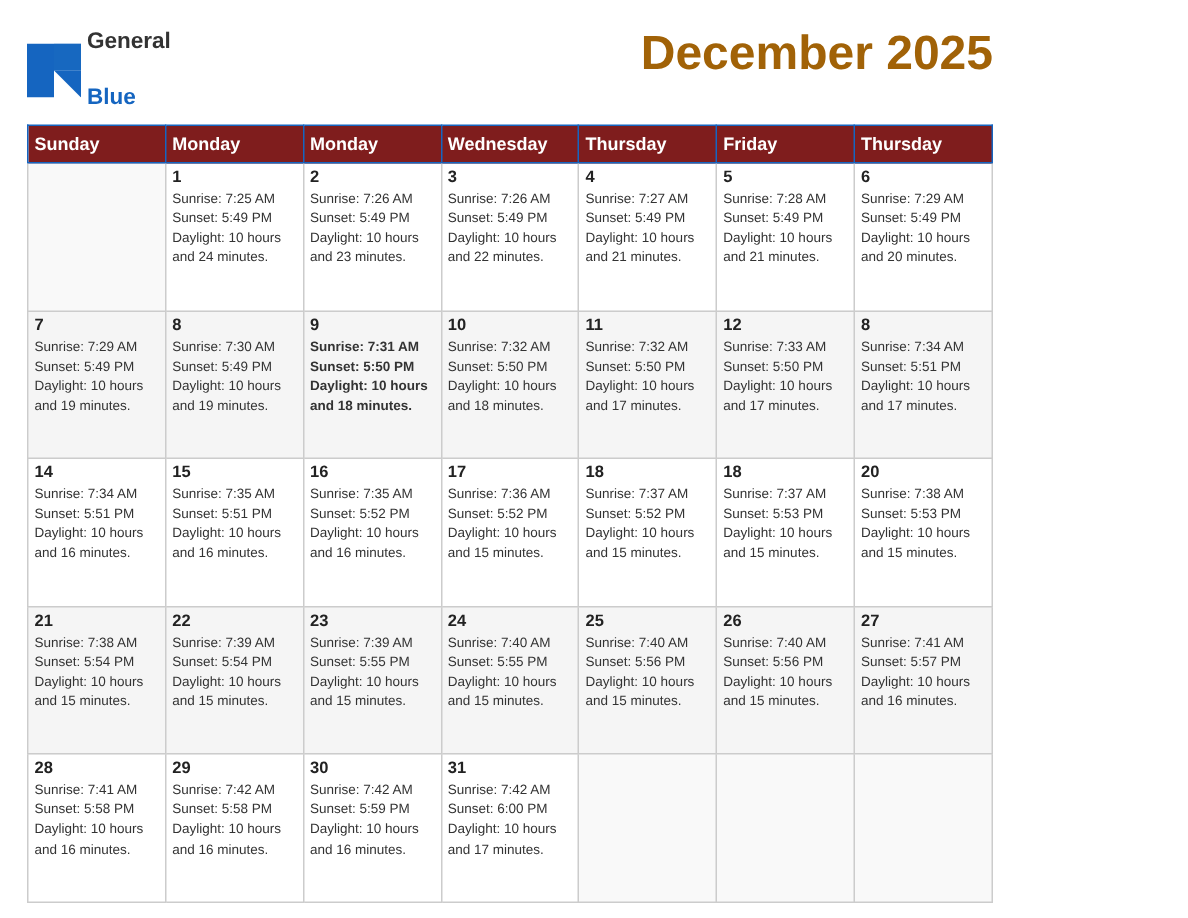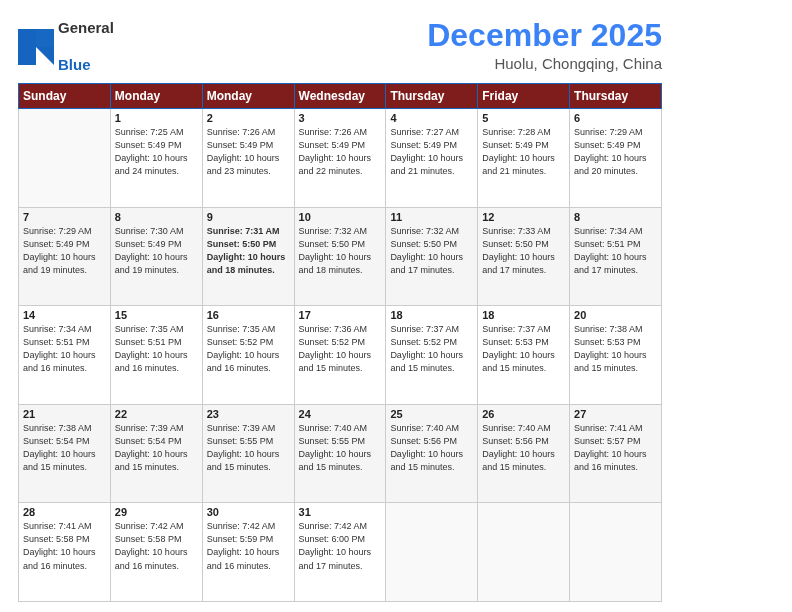--- a/index.html
+++ b/index.html
@@ -27,21 +27,21 @@
       display: flex;
       flex-direction: column;
       align-items: flex-start;
     }
     .title-block {
       text-align: right;
     }
     .month-title {
       font-size: 32px;
       font-weight: bold;
-      color: #3b82f6;
+      color: #a16207;
       line-height: 1.1;
     }
     .subtitle {
       font-size: 15px;
       color: #555;
       margin-top: 2px;
     }
     .calendar {
       flex: 1;
       border: 1px solid #ccc;
@@ -103,21 +103,20 @@
         <rect x="18" y="0" width="18" height="18" fill="#1a6bbf" opacity="0.5"></rect>
       </svg>
       <div style="display:flex;flex-direction:column;line-height:1.1;margin-left:2px;">
         <span style="font-size:15px;font-weight:bold;color:#333;">General</span>
         <span style="font-size:15px;font-weight:bold;color:#1565c0;margin-top:20px;">Blue</span>
       </div>
     </div>
   </div>
     <div class="title-block">
       <div class="month-title">December 2025</div>
-      <div class="subtitle">Huolu, Chongqing, China</div>
     </div>
   </div>
 
   <table class="calendar">
     <thead>
       <tr>
       <th>Sunday</th>
           <th>Monday</th>
           <th>Monday</th>
           <th>Wednesday</th>

